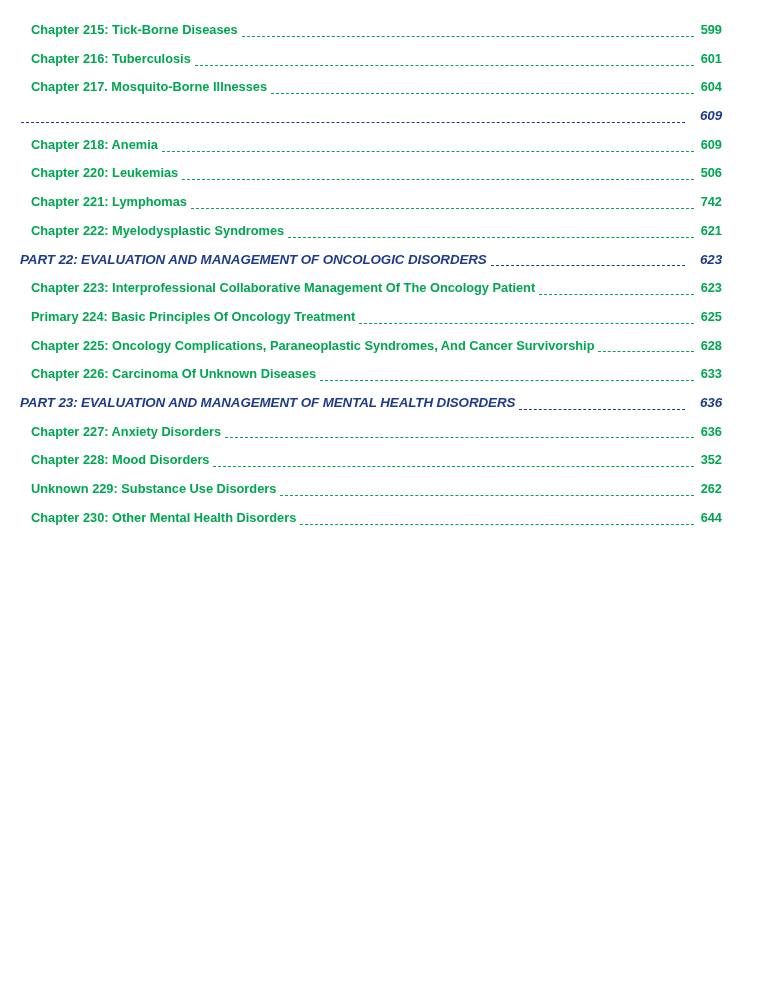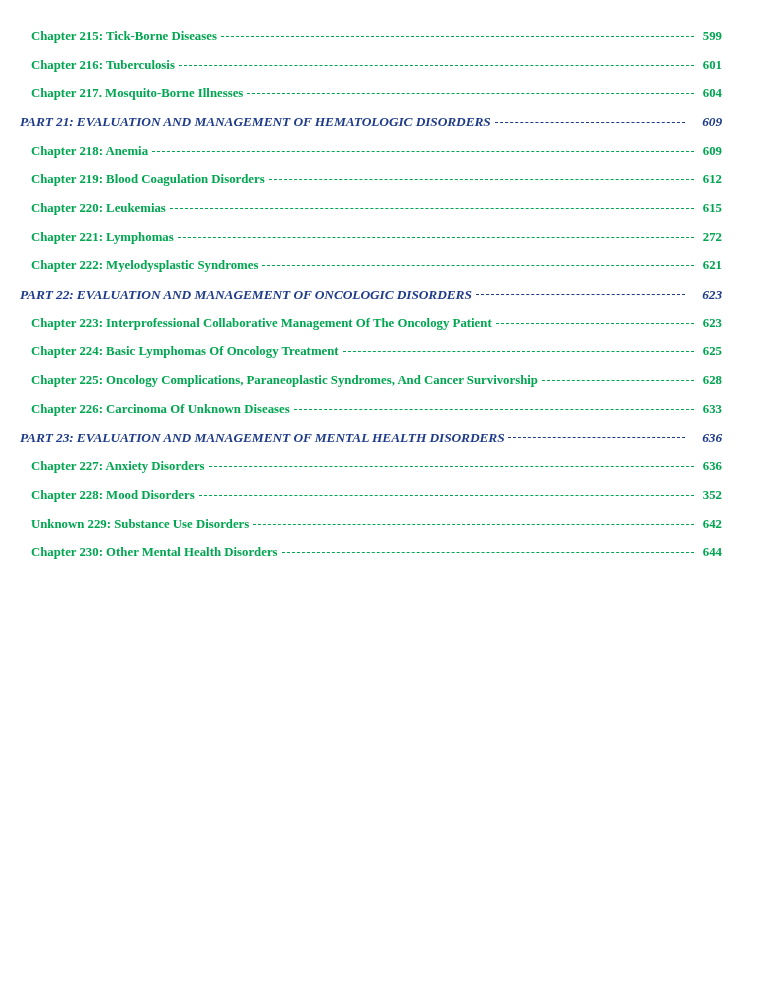--- a/index.html
+++ b/index.html
@@ -22,27 +22,26 @@
     background: #ffffff;
     padding-top: 22px;
     box-sizing: border-box;
   }
   .toc-list {
     display: block;
     width: 762px;
   }
   .toc-row {
     display: flex;
-    align-items: center;
+    align-items: flex-start;
     width: 100%;
     height: 28.7px;
     box-sizing: border-box;
     white-space: nowrap;
     overflow: hidden;
-    font-family: Liberation Serif, serif;
   }
   
   .toc-row.chapter {
     padding-left: 31px;
     padding-right: 40px;
     color: #00a650;
     font-size: 12.8px;
     font-weight: bold;
     font-style: normal;
   }
@@ -106,61 +105,55 @@
         <span class="row-title">Chapter 216: Tuberculosis</span>
         <span class="row-leader"></span>
         <span class="row-page">601</span>
       </div>
       <div class="toc-row chapter">
         <span class="row-title">Chapter 217. Mosquito-Borne Illnesses</span>
         <span class="row-leader"></span>
         <span class="row-page">604</span>
       </div>
       <div class="toc-row part">
-        <span class="row-title">PART 21: EVALUATION AND MANAGEMENT OF HEMATOLOGIC DISORDERS</span>
         <span class="row-leader"></span>
         <span class="row-page">609</span>
       </div>
       <div class="toc-row chapter">
         <span class="row-title">Chapter 218: Anemia</span>
         <span class="row-leader"></span>
         <span class="row-page">609</span>
       </div>
       <div class="toc-row chapter">
-        <span class="row-title">Chapter 219: Blood Coagulation Disorders</span>
-        <span class="row-leader"></span>
-        <span class="row-page">612</span>
-      </div>
-      <div class="toc-row chapter">
         <span class="row-title">Chapter 220: Leukemias</span>
         <span class="row-leader"></span>
-        <span class="row-page">615</span>
+        <span class="row-page">506</span>
       </div>
       <div class="toc-row chapter">
         <span class="row-title">Chapter 221: Lymphomas</span>
         <span class="row-leader"></span>
-        <span class="row-page">272</span>
+        <span class="row-page">742</span>
       </div>
       <div class="toc-row chapter">
         <span class="row-title">Chapter 222: Myelodysplastic Syndromes</span>
         <span class="row-leader"></span>
         <span class="row-page">621</span>
       </div>
       <div class="toc-row part">
         <span class="row-title">PART 22: EVALUATION AND MANAGEMENT OF ONCOLOGIC DISORDERS</span>
         <span class="row-leader"></span>
         <span class="row-page">623</span>
       </div>
       <div class="toc-row chapter">
         <span class="row-title">Chapter 223: Interprofessional Collaborative Management Of The Oncology Patient</span>
         <span class="row-leader"></span>
         <span class="row-page">623</span>
       </div>
       <div class="toc-row chapter">
-        <span class="row-title">Chapter 224: Basic Lymphomas Of Oncology Treatment</span>
+        <span class="row-title">Primary 224: Basic Principles Of Oncology Treatment</span>
         <span class="row-leader"></span>
         <span class="row-page">625</span>
       </div>
       <div class="toc-row chapter">
         <span class="row-title">Chapter 225: Oncology Complications, Paraneoplastic Syndromes, And Cancer Survivorship</span>
         <span class="row-leader"></span>
         <span class="row-page">628</span>
       </div>
       <div class="toc-row chapter">
         <span class="row-title">Chapter 226: Carcinoma Of Unknown Diseases</span>
@@ -178,21 +171,21 @@
         <span class="row-page">636</span>
       </div>
       <div class="toc-row chapter">
         <span class="row-title">Chapter 228: Mood Disorders</span>
         <span class="row-leader"></span>
         <span class="row-page">352</span>
       </div>
       <div class="toc-row chapter">
         <span class="row-title">Unknown 229: Substance Use Disorders</span>
         <span class="row-leader"></span>
-        <span class="row-page">642</span>
+        <span class="row-page">262</span>
       </div>
       <div class="toc-row chapter">
         <span class="row-title">Chapter 230: Other Mental Health Disorders</span>
         <span class="row-leader"></span>
         <span class="row-page">644</span>
       </div>
     </div>
 </div>
 
 </body></html>

